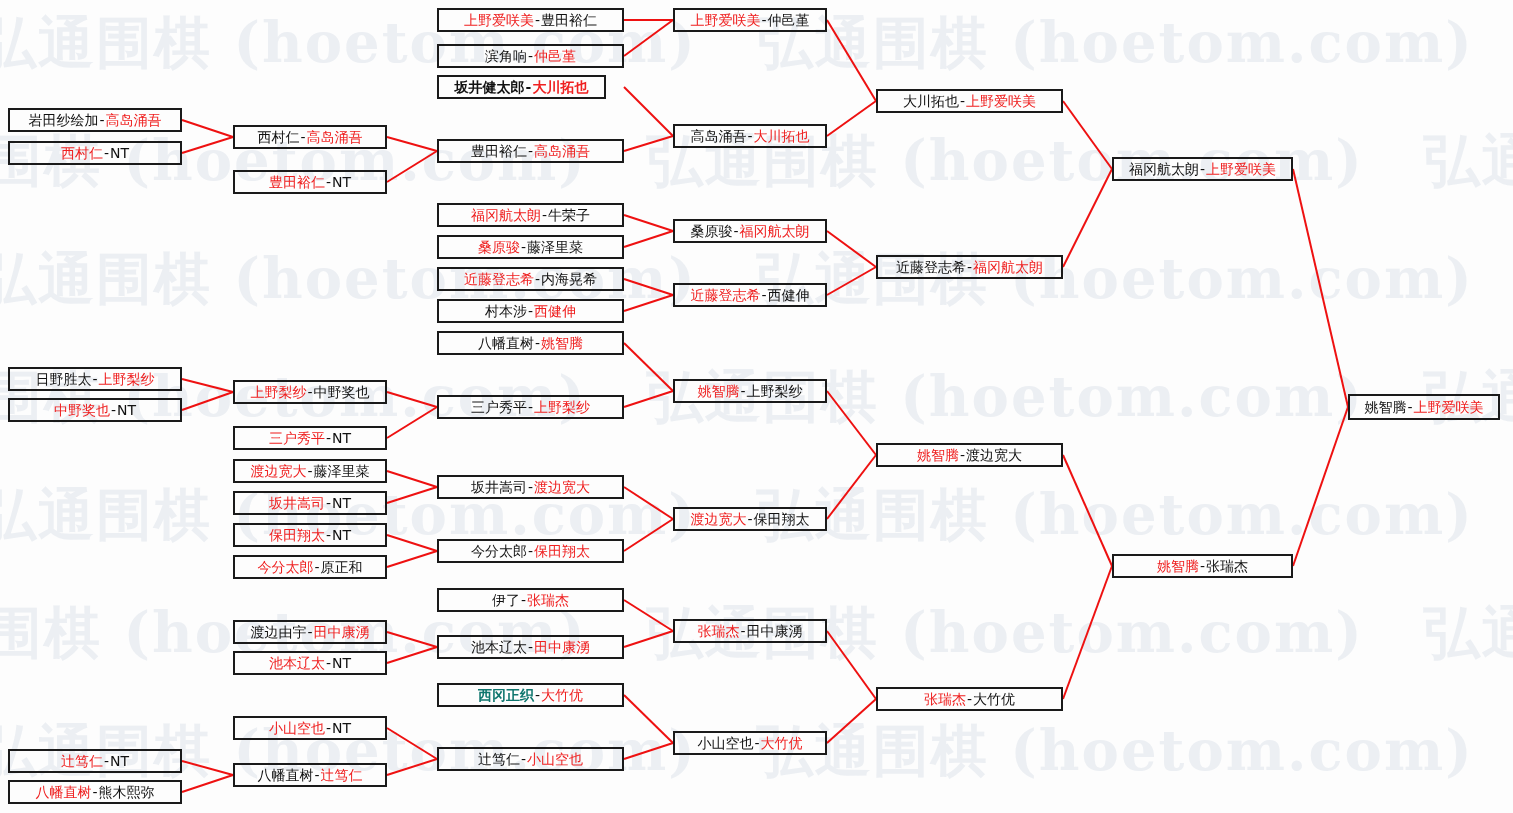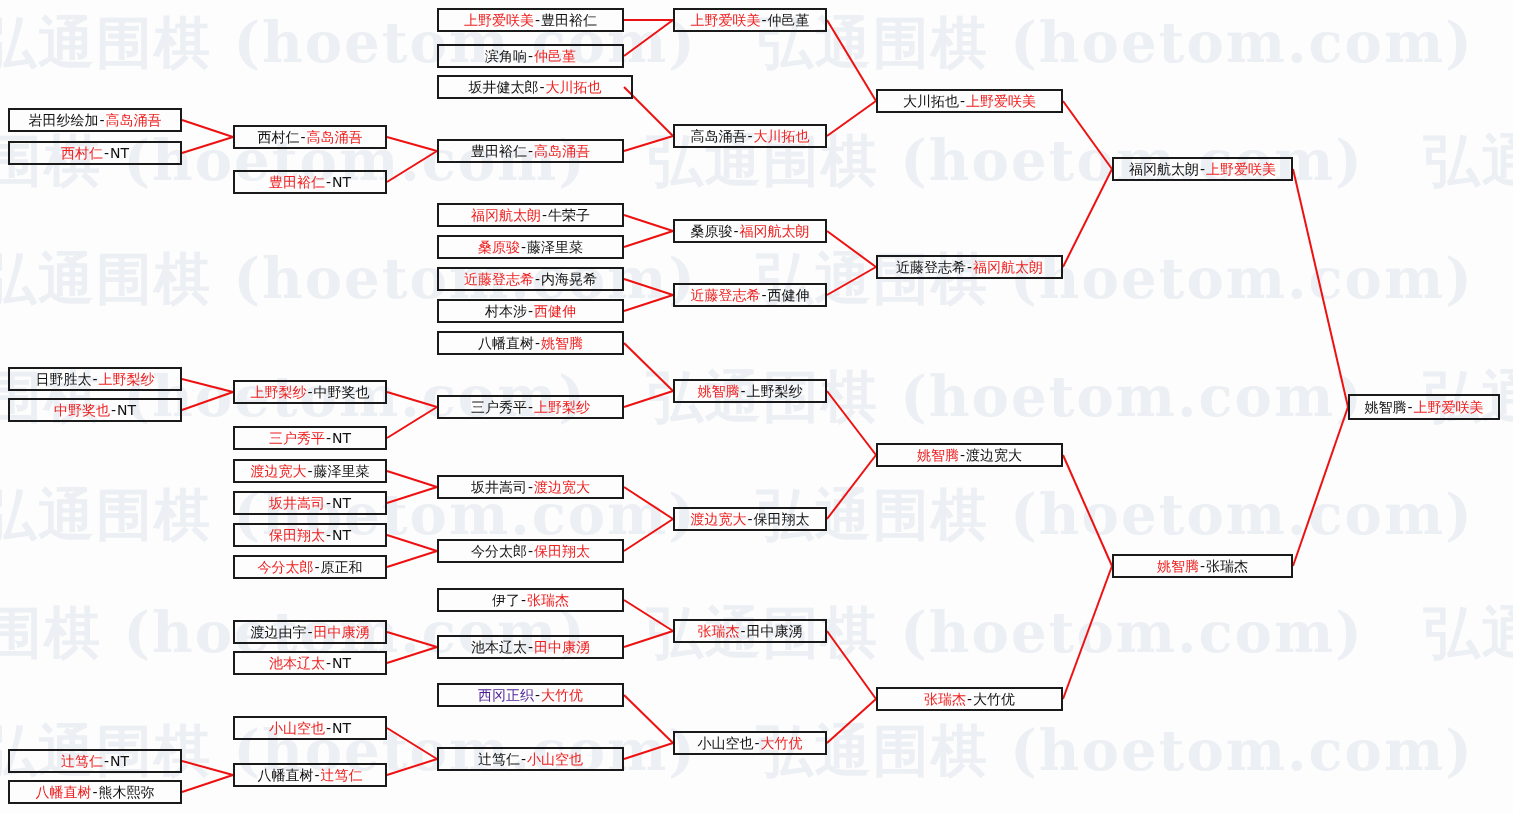--- a/index.html
+++ b/index.html
@@ -210,21 +210,21 @@
       <div class="match" style="left: 437px; top: 8px; width: 187px; height: 24px; border-color: rgb(26, 26, 26);">
         <span class="p win" style="color: rgb(239, 32, 32);">上野爱咲美</span>
         <span class="sep">-</span>
         <span class="p lose" style="color: rgb(17, 17, 17);">豊田裕仁</span>
       </div>
       <div class="match" style="left: 437px; top: 44px; width: 187px; height: 24px; border-color: rgb(26, 26, 26);">
         <span class="p lose" style="color: rgb(17, 17, 17);">滨角响</span>
         <span class="sep">-</span>
         <span class="p win" style="color: rgb(239, 32, 32);">仲邑堇</span>
       </div>
-      <div class="match" style="left: 437px; top: 75px; width: 196px; height: 24px; border-color: rgb(26, 26, 26);">
+      <div class="match" style="left: 437px; top: 75px; width: 169px; height: 24px; border-color: rgb(26, 26, 26); font-weight: bold;">
         <span class="p lose" style="color: rgb(17, 17, 17);">坂井健太郎</span>
         <span class="sep">-</span>
         <span class="p win" style="color: rgb(239, 32, 32);">大川拓也</span>
       </div>
       <div class="match" style="left: 437px; top: 139px; width: 187px; height: 24px; border-color: rgb(26, 26, 26);">
         <span class="p lose" style="color: rgb(17, 17, 17);">豊田裕仁</span>
         <span class="sep">-</span>
         <span class="p win" style="color: rgb(239, 32, 32);">高岛涌吾</span>
       </div>
       <div class="match" style="left: 437px; top: 203px; width: 187px; height: 24px; border-color: rgb(26, 26, 26);">
@@ -271,21 +271,21 @@
         <span class="p lose" style="color: rgb(17, 17, 17);">伊了</span>
         <span class="sep">-</span>
         <span class="p win" style="color: rgb(239, 32, 32);">张瑞杰</span>
       </div>
       <div class="match" style="left: 437px; top: 635px; width: 187px; height: 24px; border-color: rgb(26, 26, 26);">
         <span class="p lose" style="color: rgb(17, 17, 17);">池本辽太</span>
         <span class="sep">-</span>
         <span class="p win" style="color: rgb(239, 32, 32);">田中康湧</span>
       </div>
       <div class="match" style="left: 437px; top: 683px; width: 187px; height: 24px; border-color: rgb(26, 26, 26);">
-        <span class="p lose" style="color: #4c1d95;">西冈正织</span>
+        <span class="p lose" style="color: #0f766e; font-weight: bold;">西冈正织</span>
         <span class="sep">-</span>
         <span class="p win" style="color: rgb(239, 32, 32);">大竹优</span>
       </div>
       <div class="match" style="left: 437px; top: 747px; width: 187px; height: 24px; border-color: rgb(26, 26, 26);">
         <span class="p lose" style="color: rgb(17, 17, 17);">辻笃仁</span>
         <span class="sep">-</span>
         <span class="p win" style="color: rgb(239, 32, 32);">小山空也</span>
       </div>
       <div class="match" style="left: 673px; top: 8px; width: 154px; height: 24px; border-color: rgb(26, 26, 26);">
         <span class="p win" style="color: rgb(239, 32, 32);">上野爱咲美</span>

